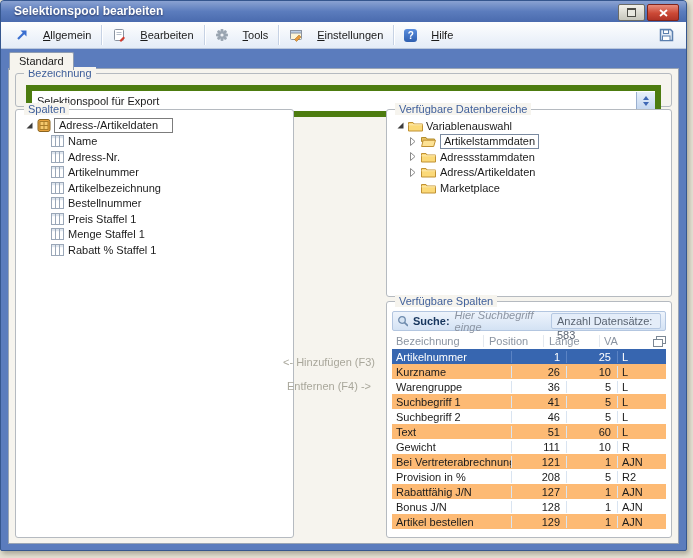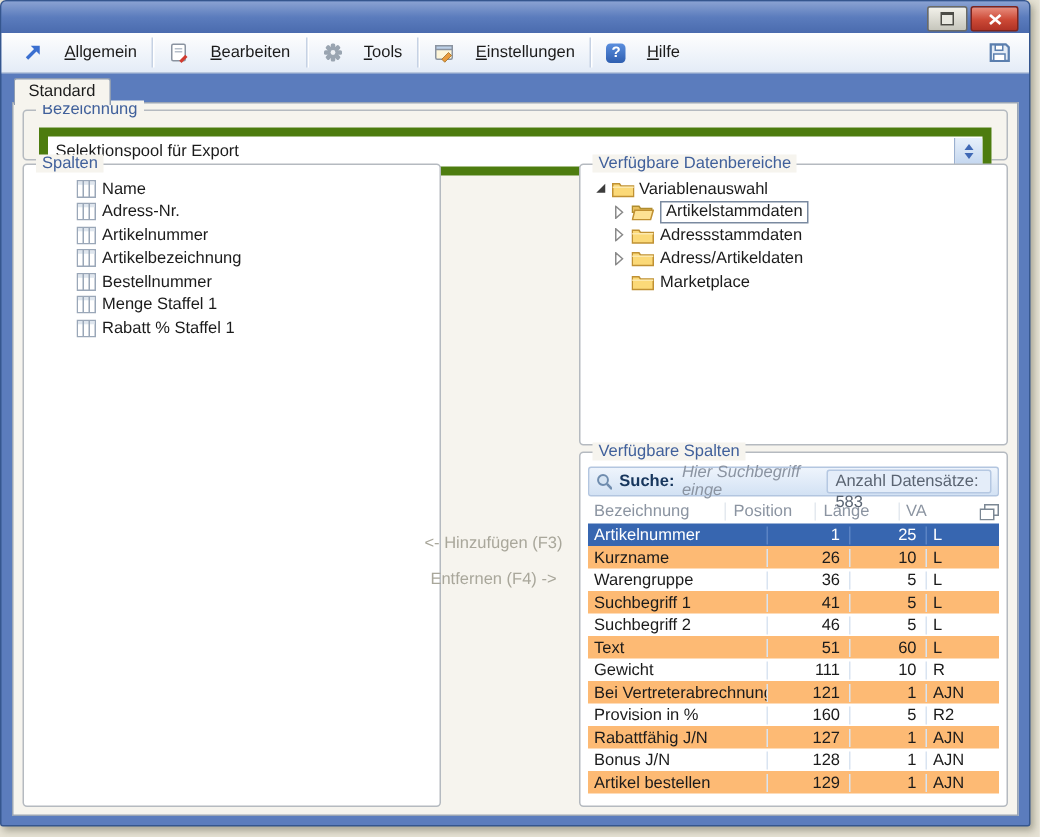--- a/index.html
+++ b/index.html
@@ -87,20 +87,21 @@
   .grid-header .c-pos,.grid-header .c-len{text-align:left;padding-left:5px;}
   .grid-row.sel .c-bez,.grid-row.sel .c-pos,.grid-row.sel .c-len{border-right-color:#5b83c4;}
   .hdr-icon{width:18px;display:flex;justify-content:flex-end;}
 </style>
 </head>
 <body>
 
 <div class="window">
 
   <div class="titlebar">
+    <span class="title">Selektionspool bearbeiten</span>
     <div class="winbtns">
       <div class="wbtn btn-restore">
         <span class="restore-glyph"></span>
       </div>
       <div class="wbtn btn-close">
         <svg width="9" height="8">
           <line x1="1" y1="1" x2="8" y2="7" stroke="#ffffff" stroke-width="1.8"></line>
           <line x1="8" y1="1" x2="1" y2="7" stroke="#ffffff" stroke-width="1.8"></line>
         </svg>
       </div>
@@ -184,20 +185,32 @@
           <div class="combo-btn">
             <div class="arr-up"></div>
             <div class="arr-dn"></div>
           </div>
         </div>
       </div>
 
       <div class="group g-spalten white">
         <span class="group-label">Spalten</span>
         <div class="tree">
+          <div class="tree-row root">
+            <svg width="9" height="9">
+                <polygon points="7.5,1.5 7.5,7.5 1.5,7.5" fill="#3c3c3c"></polygon>
+              </svg>
+            <svg width="14" height="13">
+                <rect x="1" y="0.5" width="12" height="12" rx="2" fill="#e8a33d" stroke="#8a6420"></rect>
+                <rect x="3" y="2.5" width="8" height="8" fill="#f6c96e" stroke="#a97c2a"></rect>
+                <line x1="3" y1="6.5" x2="11" y2="6.5" stroke="#a97c2a"></line>
+                <line x1="7" y1="2.5" x2="7" y2="10.5" stroke="#a97c2a"></line>
+              </svg>
+            <span class="root-box">Adress-/Artikeldaten</span>
+          </div>
           <div id="spalten-children">
               <div class="tree-row tree-indent1">
                 <svg width="13" height="12">
                   <rect x="0.5" y="0.5" width="12" height="11" fill="#fff" stroke="#9aa7b8"></rect>
                   <rect x="1" y="1" width="11" height="2.2" fill="#dfe6ee"></rect>
                   <line x1="4.5" y1="0.5" x2="4.5" y2="11.5" stroke="#9aa7b8"></line>
                   <line x1="8.5" y1="0.5" x2="8.5" y2="11.5" stroke="#9aa7b8"></line>
                 </svg>
                 <span>Name</span>
               </div>
@@ -229,20 +242,29 @@
                 <span>Artikelbezeichnung</span>
               </div>
               <div class="tree-row tree-indent1">
                 <svg width="13" height="12">
                   <rect x="0.5" y="0.5" width="12" height="11" fill="#fff" stroke="#9aa7b8"></rect>
                   <rect x="1" y="1" width="11" height="2.2" fill="#dfe6ee"></rect>
                   <line x1="4.5" y1="0.5" x2="4.5" y2="11.5" stroke="#9aa7b8"></line>
                   <line x1="8.5" y1="0.5" x2="8.5" y2="11.5" stroke="#9aa7b8"></line>
                 </svg>
                 <span>Bestellnummer</span>
+              </div>
+              <div class="tree-row tree-indent1">
+                <svg width="13" height="12">
+                  <rect x="0.5" y="0.5" width="12" height="11" fill="#fff" stroke="#9aa7b8"></rect>
+                  <rect x="1" y="1" width="11" height="2.2" fill="#dfe6ee"></rect>
+                  <line x1="4.5" y1="0.5" x2="4.5" y2="11.5" stroke="#9aa7b8"></line>
+                  <line x1="8.5" y1="0.5" x2="8.5" y2="11.5" stroke="#9aa7b8"></line>
+                </svg>
+                <span>Preis Staffel 1</span>
               </div>
               <div class="tree-row tree-indent1">
                 <svg width="13" height="12">
                   <rect x="0.5" y="0.5" width="12" height="11" fill="#fff" stroke="#9aa7b8"></rect>
                   <rect x="1" y="1" width="11" height="2.2" fill="#dfe6ee"></rect>
                   <line x1="4.5" y1="0.5" x2="4.5" y2="11.5" stroke="#9aa7b8"></line>
                   <line x1="8.5" y1="0.5" x2="8.5" y2="11.5" stroke="#9aa7b8"></line>
                 </svg>
                 <span>Menge Staffel 1</span>
               </div>
@@ -387,21 +409,21 @@
               <span class="c-va">R</span>
             </div>
             <div class="grid-row alt">
               <span class="c-bez">Bei Vertreterabrechnung berücksichtige</span>
               <span class="c-pos">121</span>
               <span class="c-len">1</span>
               <span class="c-va">AJN</span>
             </div>
             <div class="grid-row">
               <span class="c-bez">Provision in %</span>
-              <span class="c-pos">160</span>
+              <span class="c-pos">208</span>
               <span class="c-len">5</span>
               <span class="c-va">R2</span>
             </div>
             <div class="grid-row alt">
               <span class="c-bez">Rabattfähig J/N</span>
               <span class="c-pos">127</span>
               <span class="c-len">1</span>
               <span class="c-va">AJN</span>
             </div>
             <div class="grid-row">

